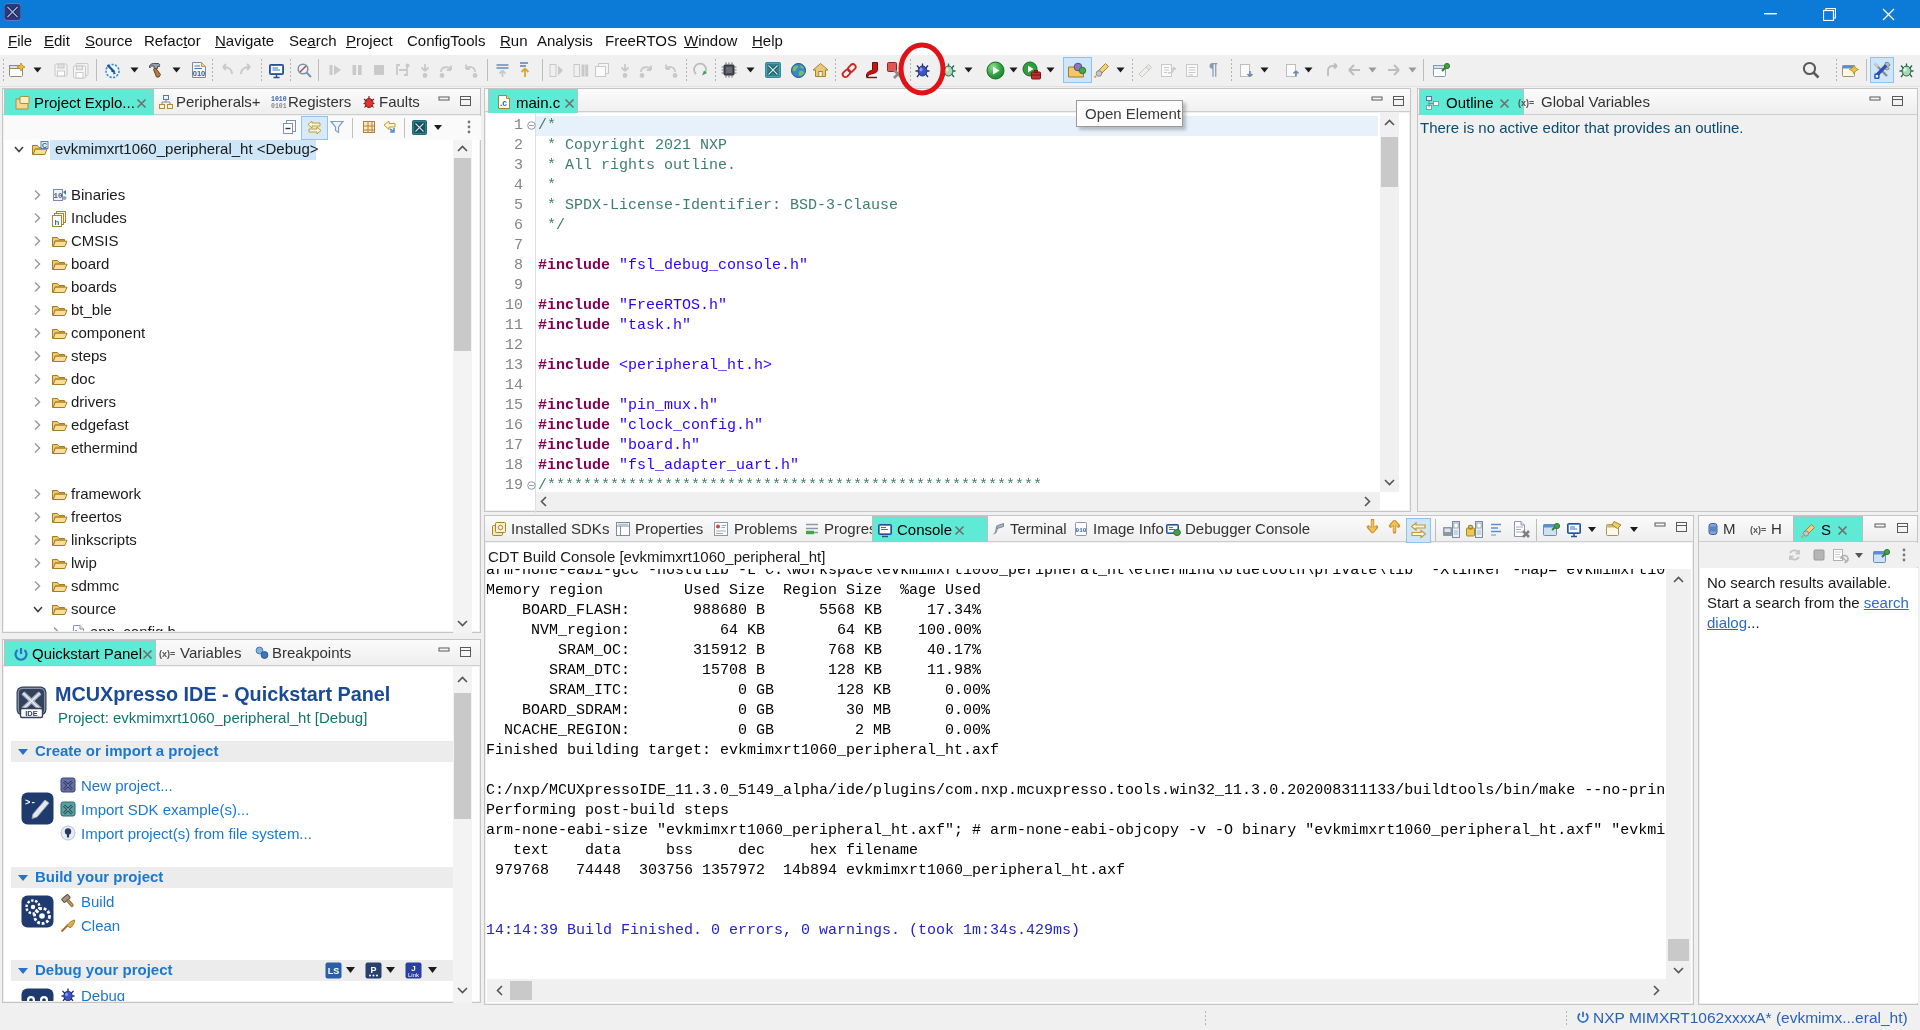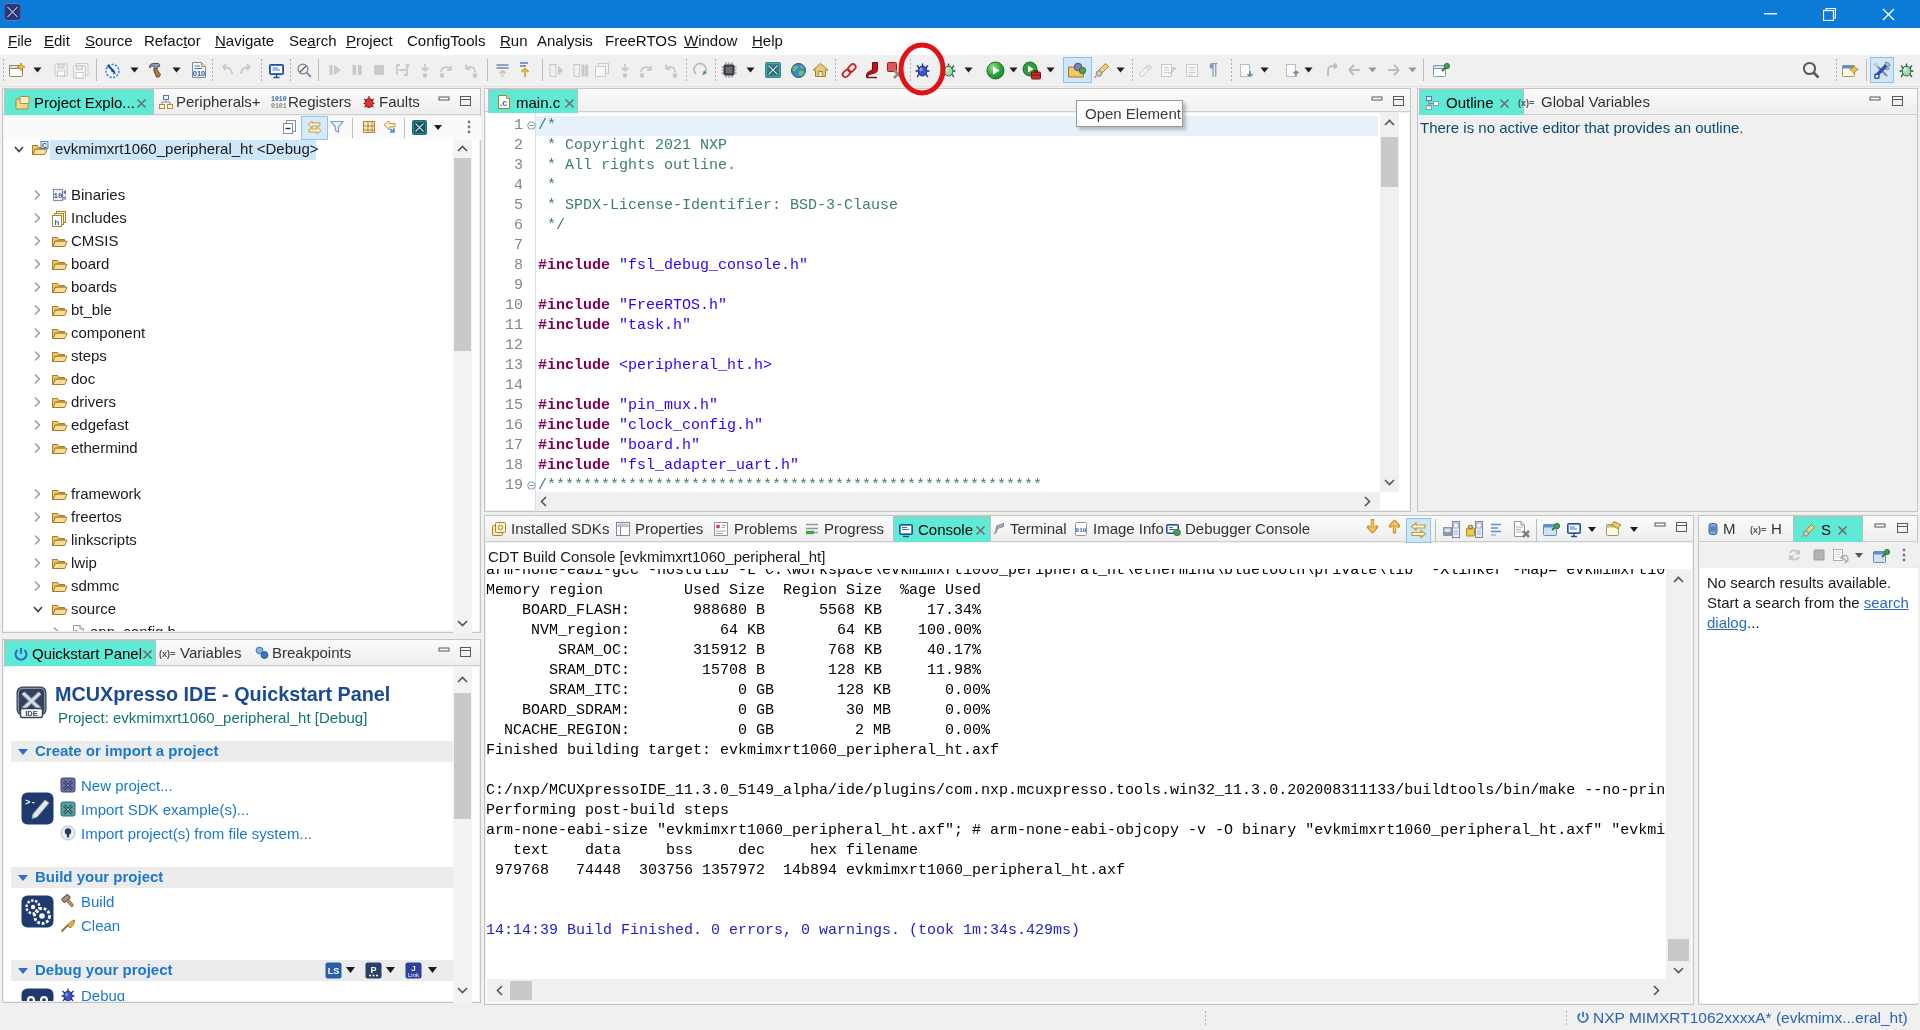--- a/index.html
+++ b/index.html
@@ -1012,21 +1012,21 @@
       </svg>
     <span class="tlabel" style="left:24px">Problems</span>
   </div>
   <div class="tab" style="left:315px;width:87px">
     <svg class="abs" style="left:4px;top:5px" width="16" height="16" viewBox="0 0 16 16">
         <path d="M2 3.5 L14 3.5 M2 7.5 L14 7.5 M2 11.5 L14 11.5" stroke="#8a97a8" stroke-width="1.6"></path>
         <rect x="2" y="9.8" width="8" height="3.4" fill="#3fa546"></rect>
       </svg>
     <span class="tlabel" style="left:24px">Progress</span>
   </div>
-  <div class="tab active" style="left:408px;width:98px">
+  <div class="tab active" style="left:387px;width:116px">
     <svg class="abs" style="left:4px;top:5px" width="16" height="16" viewBox="0 0 16 16">
         <rect x="1.5" y="2.5" width="13" height="10" rx="1" fill="#3a6fc4" stroke="#27508f"></rect>
         <rect x="2.8" y="3.8" width="10.4" height="7.4" fill="#fff"></rect>
         <path d="M4 5.5 L9 5.5 M4 7.5 L11 7.5" stroke="#3a6fc4"></path>
         <path d="M5 14.5 L11 14.5" stroke="#27508f" stroke-width="1.4"></path>
       </svg>
     <span class="tlabel" style="left:24px;color:#000">Console</span>
     <svg class="abs" style="left:81px;top:8px" width="11" height="11" viewBox="0 0 11 11">
         <path d="M1.5 1.5 L9.5 9.5 M9.5 1.5 L1.5 9.5" stroke="#6e6e6e" stroke-width="1.6"></path>
       </svg>

